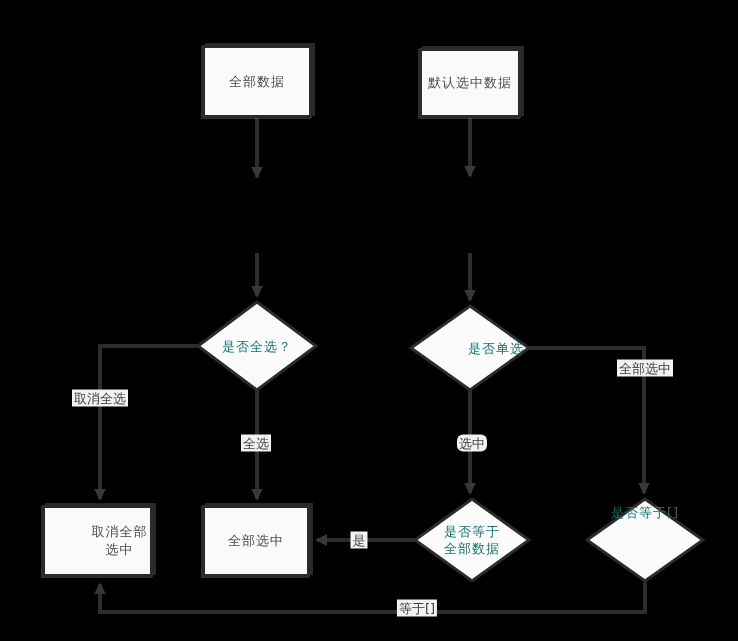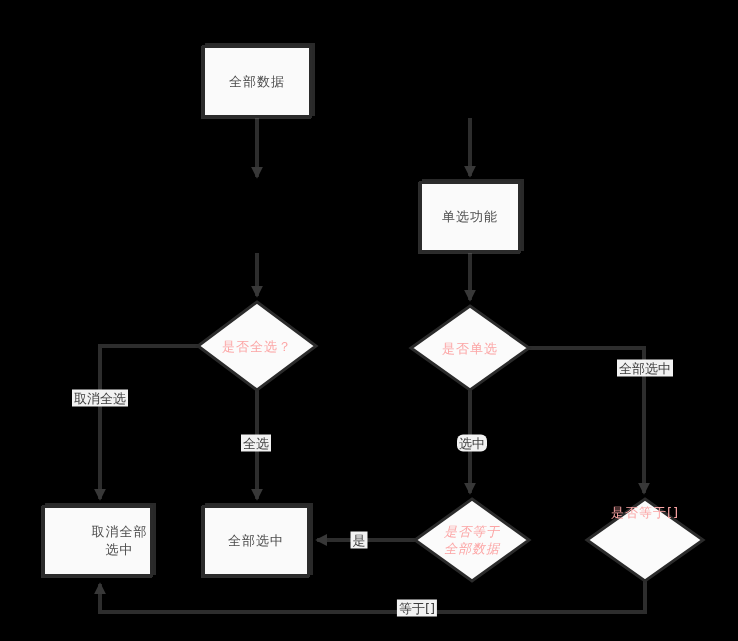--- a/index.html
+++ b/index.html
@@ -26,48 +26,48 @@
     align-items: center;
     justify-content: center;
     text-align: center;
     color: #4c4c4c;
     font-size: 13px;
     letter-spacing: 1px;
   }
   .diamond-label {
     position: absolute;
     transform: translate(-50%, -50%);
-    color: #fca5a5;
+    color: #0f766e;
     font-size: 13px;
     letter-spacing: 1px;
     text-align: left;
     line-height: 17px;
     white-space: nowrap;
   }
-  .diamond-label span { display: block; font-style: italic; }
+  .diamond-label span { display: block; }
   .edge-label {
     position: absolute;
     transform: translate(-50%, -50%);
     background: #f2f2f2;
     color: #3d3d3d;
     font-size: 13px;
     line-height: 17px;
     padding: 0 2px;
     white-space: nowrap;
   }
   
   #box-all-data            { left: 202px; top: 45px;  width: 110px; height: 73px; }
   #box-default-selected    { left: 419px; top: 48px;  width: 102px; height: 70px; }
   #box-select-all-func     { left: 202px; top: 182px; width: 110px; height: 71px; }
   #box-single-select-func  { left: 419px; top: 181px; width: 102px; height: 72px; }
   #box-cancel-all-selected { left: 42px;  top: 505px; width: 111px; height: 72px; padding-left: 44px; }
   #box-all-selected        { left: 202px; top: 505px; width: 108px; height: 72px; text-align: right; }
   
   #lbl-is-select-all    { left: 257px; top: 346px; }
-  #lbl-is-single-select { left: 470px; top: 348px; }
+  #lbl-is-single-select { left: 496px; top: 348px; }
   #lbl-equal-all-data   { left: 472px; top: 540px; }
   #lbl-equal-empty      { left: 645px; top: 512px; }
   
   #elbl-cancel-select-all { left: 100px; top: 398px; }
   #elbl-select-all        { left: 256px; top: 443px; }
   #elbl-selected          { left: 472px; top: 443px; border-radius: 6px; }
   #elbl-cancel-selected   { left: 645px; top: 368px; }
   #elbl-yes               { left: 359px; top: 540px; }
   #elbl-equal-empty       { left: 369px; top: 608px; margin-left: 48px; }
 </style>
@@ -96,22 +96,22 @@
 
     <polygon points="257,302 316,346 257,390 198,346" fill="#fbfbfb" stroke="#2b2b2b" stroke-width="3"></polygon>
     <polygon points="470,306 529,348 470,390 411,348" fill="#fbfbfb" stroke="#2b2b2b" stroke-width="3"></polygon>
     <polygon points="472,499 529,540 472,581 415,540" fill="#fbfbfb" stroke="#2b2b2b" stroke-width="3"></polygon>
     <polygon points="645,499 703,540 645,581 587,540" fill="#fbfbfb" stroke="#2b2b2b" stroke-width="3"></polygon>
   </svg>
 
   <div class="proc" id="box-all-data">
     <span>全部数据</span>
   </div>
-  <div class="proc" id="box-single-select-func">
-    <span>单选功能</span>
+  <div class="proc" id="box-default-selected">
+    <span>默认选中数据</span>
   </div>
   <div class="proc" id="box-cancel-all-selected">
     <span>取消全部选中</span>
   </div>
   <div class="proc" id="box-all-selected">
     <span>全部选中</span>
   </div>
 
   <div class="diamond-label" id="lbl-is-select-all">是否全选？</div>
   <div class="diamond-label" id="lbl-is-single-select">是否单选</div>

